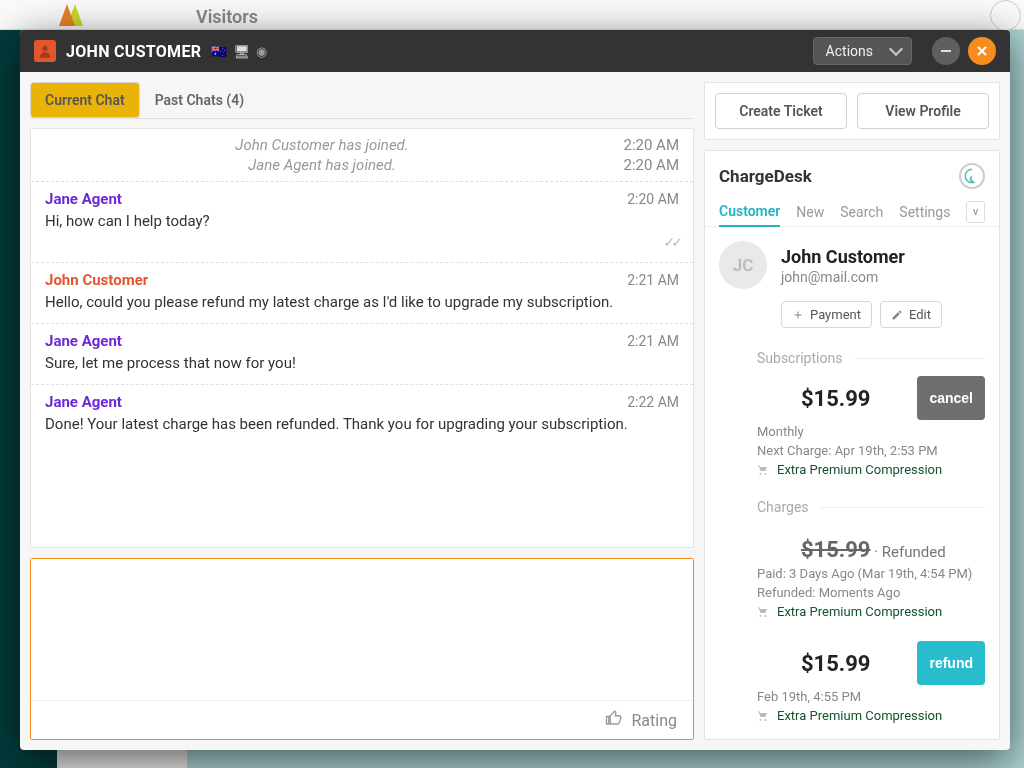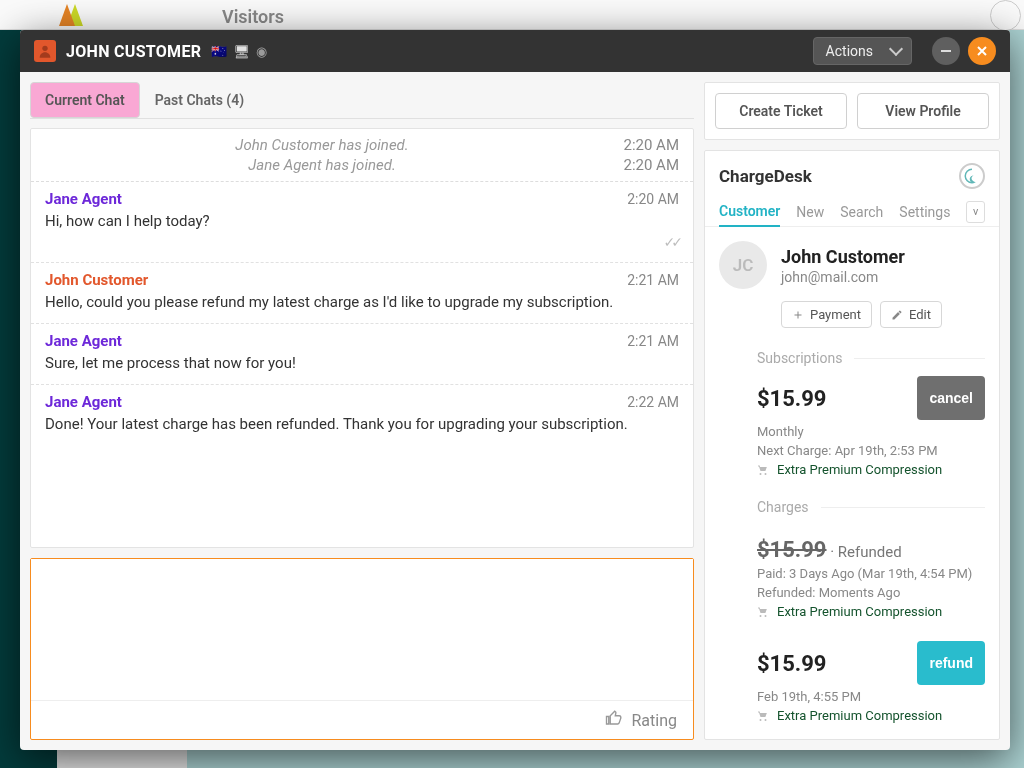--- a/index.html
+++ b/index.html
@@ -1,21 +1,21 @@
 <!DOCTYPE html>
 <html><head>
 <meta charset="utf-8">
 <style>
 * { box-sizing: border-box; margin: 0; padding: 0; }
 body { font-family: -apple-system, BlinkMacSystemFont, "Segoe UI", Roboto, Helvetica, Arial, sans-serif; background: #acd3d3; width: 1024px; height: 768px; overflow: hidden; position: relative; }
 .bg-sidebar { position: absolute; left: 0; top: 0; width: 57px; height: 768px; background: #033c3c; }
 .bg-sidebar-inner { position: absolute; left:57px; top:0; width:130px; height:768px; background:#e7e7e7;}
 .bg-header { position: absolute; left: 0; top: -20px; width: 1024px; height: 50px; background: #fafafa; border-bottom: 1px solid #ddd; }
 .bg-logo { position:absolute; left:58px; top:0; width:32px; height:30px; }
-.bg-visitors { position: absolute; left: 222px; top: 6px; color: #888; font-size: 18px; font-weight: 600; }
+.bg-visitors { position: absolute; left: 196px; top: 6px; color: #888; font-size: 18px; font-weight: 600; }
 .bg-avatar-tr { position: absolute; right: 3px; top: 0; width: 31px; height: 31px; border: 1px solid #ccc; border-radius: 50%; background:#fafafa; }
 
 .modal { position: absolute; left: 20px; top: 30px; width: 990px; height: 720px; background: #f6f6f6; border-radius: 4px; box-shadow: 0 10px 40px rgba(0,0,0,0.6); overflow: hidden; display:flex; flex-direction:column; }
 
 .titlebar { background: #333; height: 42px; display: flex; align-items: center; padding: 0 14px; color: #fff; flex: 0 0 auto; }
 .titlebar .avatar-sq { width: 22px; height: 22px; background: #e2572c; border-radius: 3px; margin-right:10px; display:flex; align-items:center; justify-content:center; }
 .titlebar .avatar-sq svg { width:16px; height:16px; fill:#a33b1d; }
 .titlebar .name { font-weight: 700; font-size: 16px; letter-spacing: .3px; margin-right: 10px; }
 .titlebar .meta-icons { display:flex; gap:6px; align-items:center; opacity:.85; font-size:13px;}
 .titlebar .spacer { flex:1; }
@@ -25,21 +25,21 @@
 .circle-min { background:#5f5f5f; color:#ddd; font-weight:700; }
 .circle-close { background:#f78c1f; color:#fff; }
 .circle-close svg, .circle-min svg { width:12px; height:12px; }
 
 .body { flex:1; display:flex; padding:10px; gap:10px; min-height:0; }
 .col-left { flex:1; display:flex; flex-direction:column; min-width:0; }
 .col-right { width:296px; display:flex; flex-direction:column; gap:10px; }
 
 .tabs { display:flex; gap:0; border-bottom:1px solid #e0e0e0; margin-bottom: -1px; }
 .tab { padding:9px 14px; font-size:14px; color:#555; font-weight:600; border:1px solid transparent; cursor:pointer; }
-.tab.active { background:#f9a8d4; border:1px solid #d6d6d6; border-radius:4px; }
+.tab.active { background:#eab308; border:1px solid #d6d6d6; border-radius:4px; }
 .tab.inactive { color:#666; }
 
 .chat-panel { flex:1; background:#fff; border:1px solid #e3e3e3; border-radius:2px; margin-top:10px; display:flex; flex-direction:column; overflow:hidden; }
 .chat-scroll { flex:1; overflow:auto; }
 .sys-rows { border-bottom:1px dashed #ddd; padding:6px 14px; }
 .sys-row { display:flex; justify-content:space-between; color:#999; font-style:italic; font-size:15px; padding:1px 0; }
 .sys-row .text { flex:1; text-align:center; }
 .sys-row .time { width:80px; text-align:right; font-style:normal; color:#888; }
 .msg { border-bottom:1px dashed #e1e1e1; padding:8px 14px 12px; }
 .msg:last-child { border-bottom:none; }
@@ -74,21 +74,21 @@
 .cust-email { color:#888; font-size:14px; margin-top:2px; }
 .cust-actions { display:flex; gap:8px; margin-top:12px; margin-left:62px; }
 .mini-btn { border:1px solid #d7d7d7; border-radius:4px; background:#fff; padding:5px 10px; font-size:13px; color:#555; cursor:pointer; display:flex; align-items:center; gap:6px; }
 .mini-btn svg { width:12px; height:12px; fill:#888; }
 .section-title { color:#aaa; font-size:14px; margin:22px 0 10px; display:flex; align-items:center; gap:12px; }
 .section-title::after { content:''; flex:1; height:1px; background:#eee; }
 .pill { border:none; border-radius:4px; padding:14px 12px; font-size:14px; color:#fff; cursor:pointer; font-weight:600;text-align:right; }
 .pill.gray { background:#6f6f6f; }
 .pill.teal { background:#29bccd; }
 .amount-row { display:flex; justify-content:space-between; align-items:center; }
-.amount { font-weight:700; font-size:22px; color:#222; }
+.amount { font-weight:700; font-size:22px; color:#222;margin-left:44px; }
 .amount.strike { text-decoration:line-through; color:#666; }
 .sub-meta { color:#888; font-size:13px; margin-top:4px; }
 .refunded-tag { color:#777; font-size:15px; margin-left:0; }
 .cart-line { display:flex; align-items:center; gap:8px; color:#14532d; font-size:13px; margin-top:4px; }
 .cart-line svg { width:12px; height:12px; fill:#bbb; }
 .charge-block { margin-top:18px; padding-top:4px; }
 </style>
 </head>
 <body>
 

